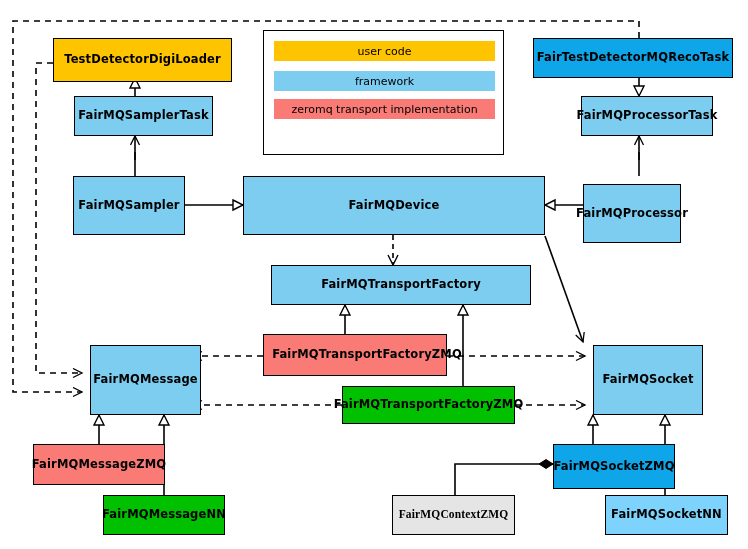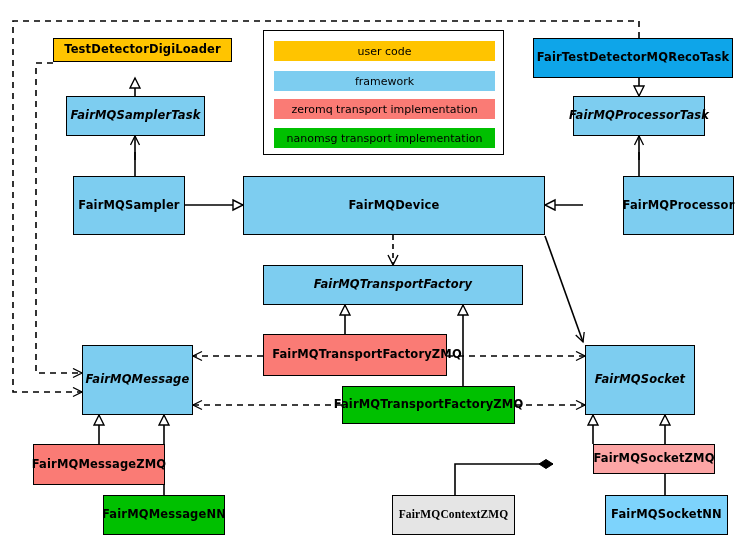--- a/index.html
+++ b/index.html
@@ -34,21 +34,21 @@
     justify-content: center;
     text-align: center;
     font-weight: bold;
     font-size: 11.5px;
     color: #000000;
     letter-spacing: 0.15px;
     line-height: 1.15;
     padding: 0 4px;
   }
   .node.abstract {
-    font-style: italic;
+    margin-left: 8px;
   }
   .legend-box {
     position: absolute;
     box-sizing: border-box;
     border: 1.6px solid #000000;
     background: #ffffff;
     left: 263px;
     top: 30px;
     width: 241px;
     height: 125px;
@@ -140,39 +140,36 @@
   <div class="legend-box">
     <div class="legend-row" style="top: 10px; background: rgb(255, 196, 0);">
       <span>user code</span>
     </div>
     <div class="legend-row" style="top: 40px; background: rgb(125, 205, 240);">
       <span>framework</span>
     </div>
     <div class="legend-row" style="top: 68px; background: rgb(250, 123, 117);">
       <span>zeromq transport implementation</span>
     </div>
-    <div class="legend-row" style="top: 97px; background: rgb(0, 192, 0);">
-      <span>nanomsg transport implementation</span>
-    </div>
   </div>
 
   <div id="node-layer">
-      <div class="node" style="left: 53px; top: 38px; width: 179px; height: 24px; background: rgb(255, 196, 0);">
+      <div class="node" style="left: 53px; top: 38px; width: 179px; height: 44px; background: rgb(255, 196, 0);">
         <span>TestDetectorDigiLoader</span>
       </div>
       <div class="node abstract" style="left: 66px; top: 96px; width: 139px; height: 40px; background: rgb(125, 205, 240);">
         <span>FairMQSamplerTask</span>
       </div>
       <div class="node" style="left: 73px; top: 176px; width: 112px; height: 59px; background: rgb(125, 205, 240);">
         <span>FairMQSampler</span>
       </div>
       <div class="node" style="left: 243px; top: 176px; width: 302px; height: 59px; background: rgb(125, 205, 240);">
         <span>FairMQDevice</span>
       </div>
-      <div class="node" style="left: 583px; top: 176px; width: 111px; height: 59px; background: rgb(125, 205, 240); margin-left: 40px;">
+      <div class="node" style="left: 583px; top: 184px; width: 98px; height: 59px; background: rgb(125, 205, 240);">
         <span>FairMQProcessor</span>
       </div>
       <div class="node" style="left: 533px; top: 38px; width: 200px; height: 40px; background: #0ea5e9;">
         <span>FairTestDetectorMQRecoTask</span>
       </div>
       <div class="node abstract" style="left: 573px; top: 96px; width: 132px; height: 40px; background: rgb(125, 205, 240);">
         <span>FairMQProcessorTask</span>
       </div>
       <div class="node abstract" style="left: 263px; top: 265px; width: 260px; height: 40px; background: rgb(125, 205, 240);">
         <span>FairMQTransportFactory</span>
@@ -188,21 +185,21 @@
       </div>
       <div class="node abstract" style="left: 585px; top: 345px; width: 110px; height: 70px; background: rgb(125, 205, 240);">
         <span>FairMQSocket</span>
       </div>
       <div class="node" style="left: 33px; top: 444px; width: 132px; height: 41px; background: rgb(250, 123, 117);">
         <span>FairMQMessageZMQ</span>
       </div>
       <div class="node" style="left: 103px; top: 495px; width: 122px; height: 40px; background: rgb(0, 192, 0);">
         <span>FairMQMessageNN</span>
       </div>
-      <div class="node" style="left: 553px; top: 444px; width: 122px; height: 30px; background: #fca5a5; margin-left: 40px;">
+      <div class="node" style="left: 553px; top: 444px; width: 122px; height: 45px; background: #0ea5e9;">
         <span>FairMQSocketZMQ</span>
       </div>
       <div class="node" style="left: 392px; top: 495px; width: 123px; height: 40px; background: #e5e5e5; font-family: Liberation Serif, serif;">
         <span>FairMQContextZMQ</span>
       </div>
       <div class="node" style="left: 605px; top: 495px; width: 123px; height: 40px; background: #7dd3fc;">
         <span>FairMQSocketNN</span>
       </div>
     </div>
 

